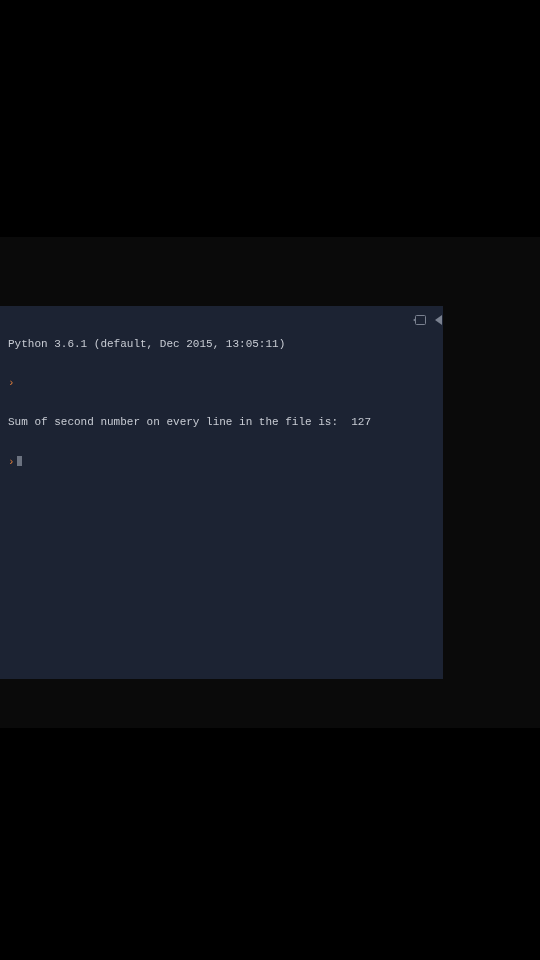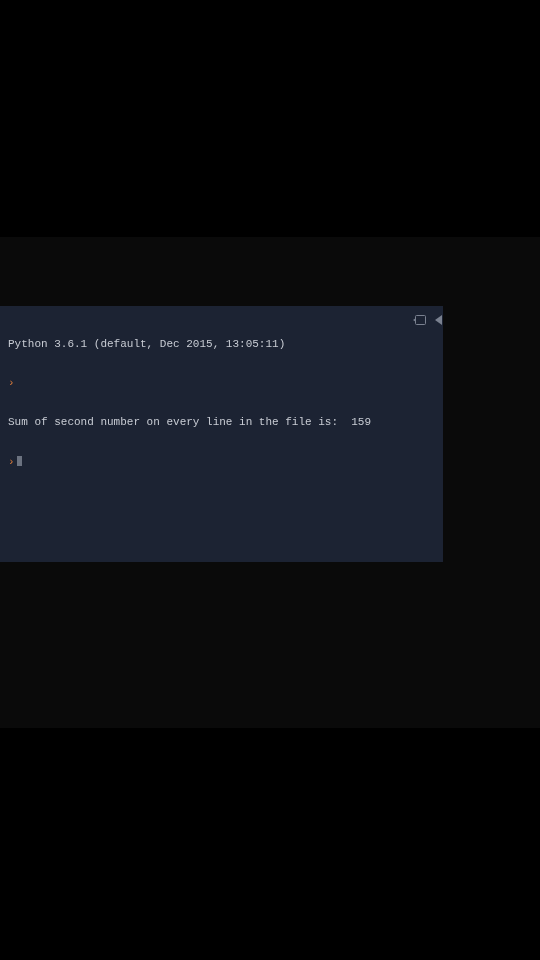--- a/index.html
+++ b/index.html
@@ -20,21 +20,21 @@
       left: 0;
       width: 540px;
       height: 491px;
       background: #0a0a0a;
     }
     .terminal-panel {
       position: absolute;
       top: 306px;
       left: 0;
       width: 443px;
-      height: 256px;
+      height: 373px;
       background: #1c2333;
       font-family: "Courier New", monospace;
       font-size: 11px;
       line-height: 13px;
       color: #c8ccd4;
       padding: 6px 0 6px 8px;
     }
     .terminal-header-row {
       display: flex;
       align-items: flex-start;
@@ -78,21 +78,21 @@
 </head>
 <body>
 
 <div class="outer-dark-region"></div>
 
 <div class="terminal-panel">
   <div class="terminal-header-row">
     <div class="terminal-text-block">
       <span class="line">Python 3.6.1 (default, Dec 2015, 13:05:11)</span>
       <span class="line prompt">›</span>
-      <span class="line">Sum of second number on every line in the file is:  159</span>
+      <span class="line">Sum of second number on every line in the file is:  127</span>
       <span class="line"><span class="prompt">›</span><span class="cursor"></span></span>
     </div>
     <div class="toolbar-icons">
       <span class="icon enter-icon">
         <svg width="14" height="12" viewBox="0 0 14 12" fill="none">
           <rect x="2.5" y="1.5" width="10" height="9" rx="1" stroke="#7a8190" stroke-width="1"></rect>
           <path d="M0 6 L3 4 L3 8 Z" fill="#7a8190"></path>
         </svg>
       </span>
       <span class="icon run-icon">

